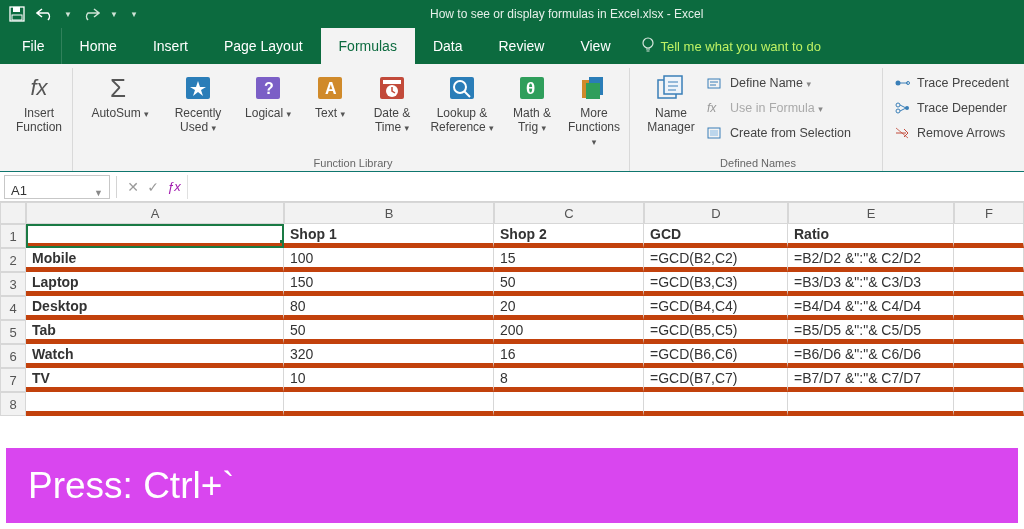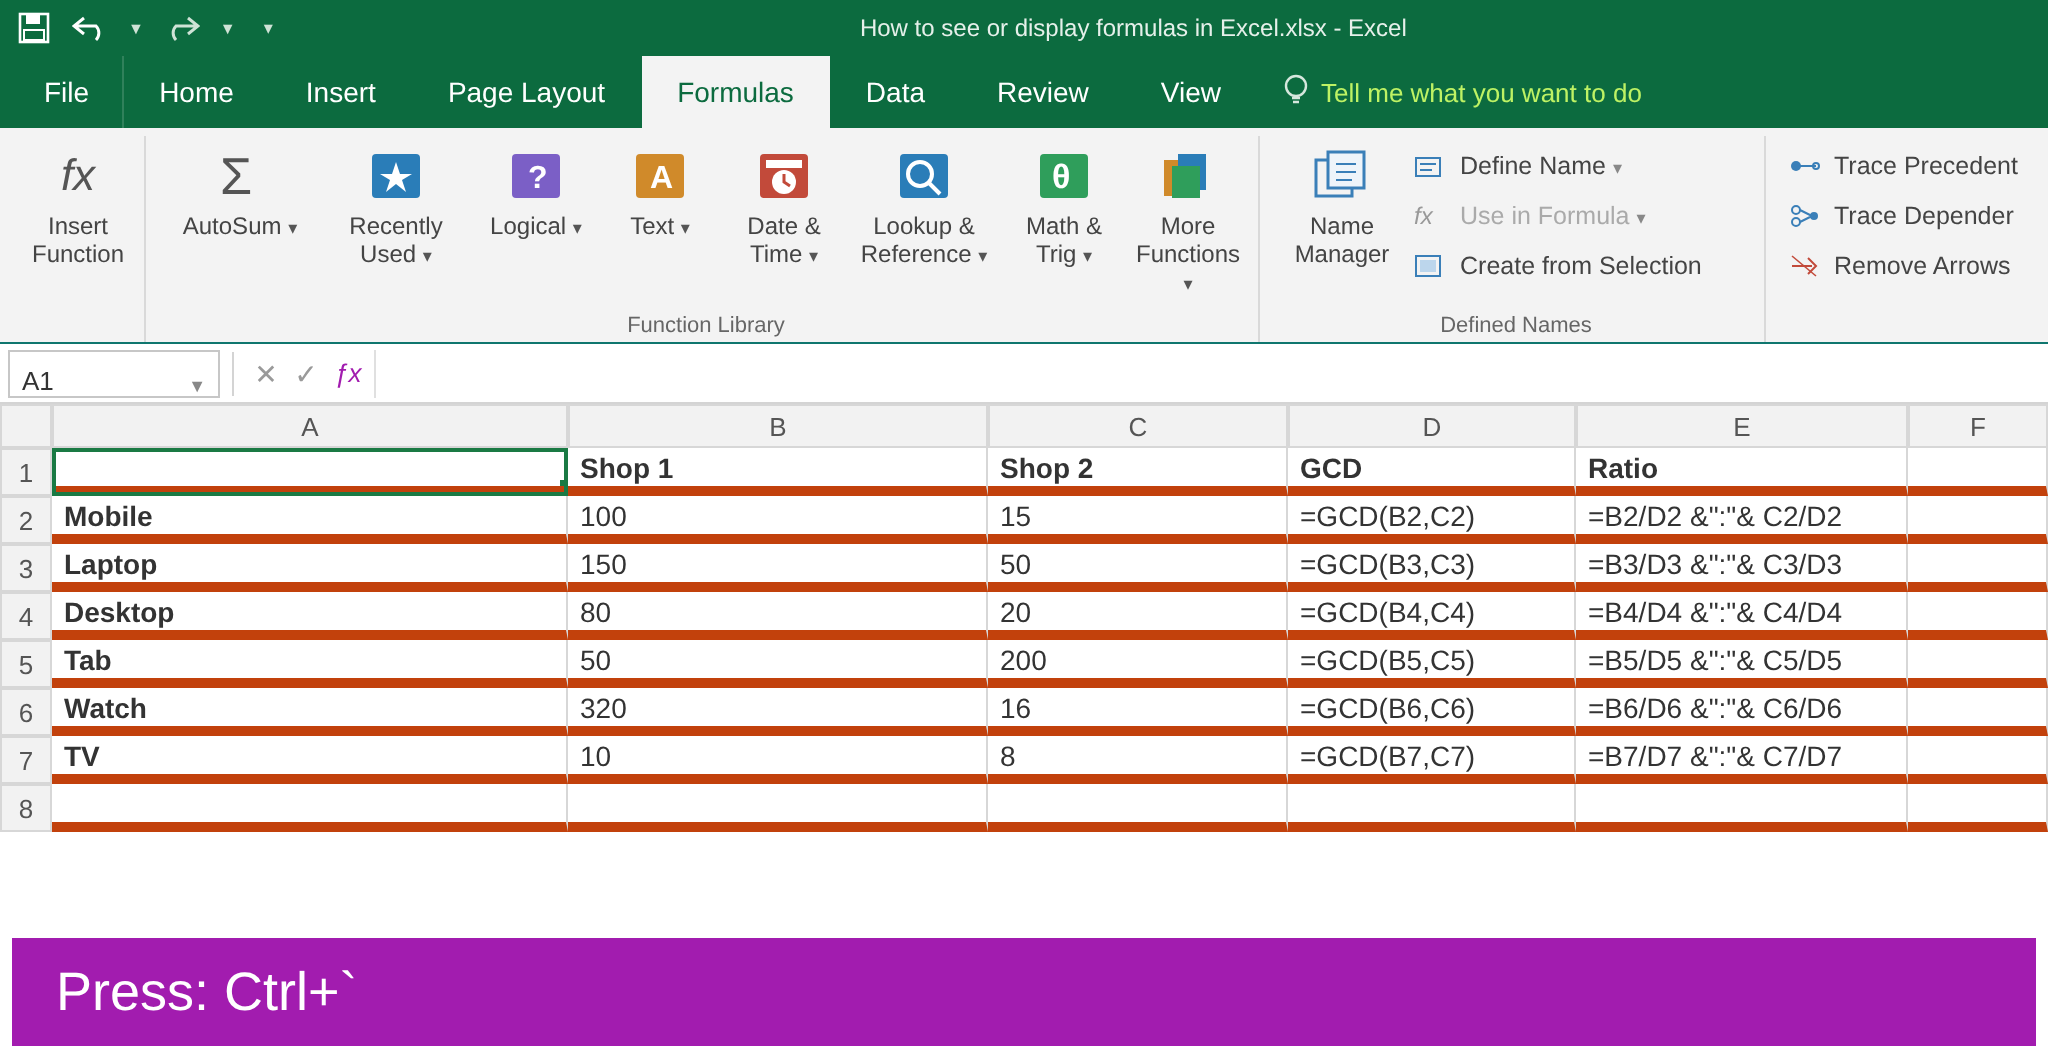--- a/index.html
+++ b/index.html
@@ -191,27 +191,27 @@
     content:"";
     position:absolute;
     right:-3px; bottom:-3px;
     width:6px;height:6px;background:#1a7a44;
   }
   .footer {
     position: absolute;
     bottom: 6px;
     left: 6px;
     right: 6px;
-    height: 54px;
-    background: #a21caf;
+    height: 75px;
+    background: #d946ef;
     display: flex;
     align-items: center;
     padding-left: 22px;
     color: #fff;
-    font-size: 27px;
+    font-size: 37px;
     font-weight: 500;
   }
 </style>
 </head>
 <body>
 
 <div class="qat">
   <span class="icon">
     <svg width="16" height="16" viewBox="0 0 16 16">
         <rect x="1" y="1" width="14" height="14" fill="none" stroke="#fff" stroke-width="1.3"></rect>

